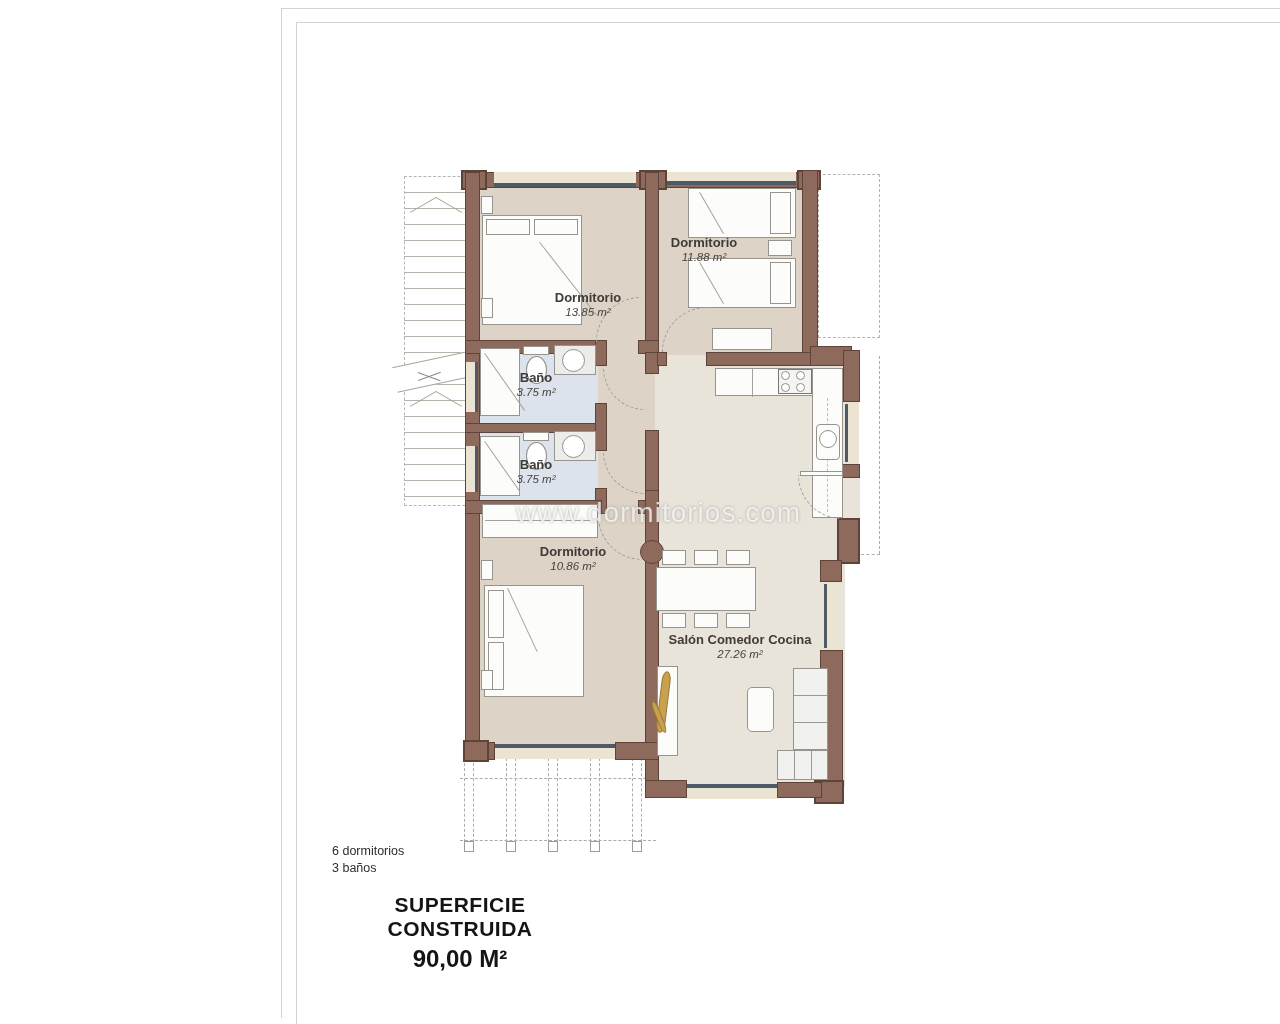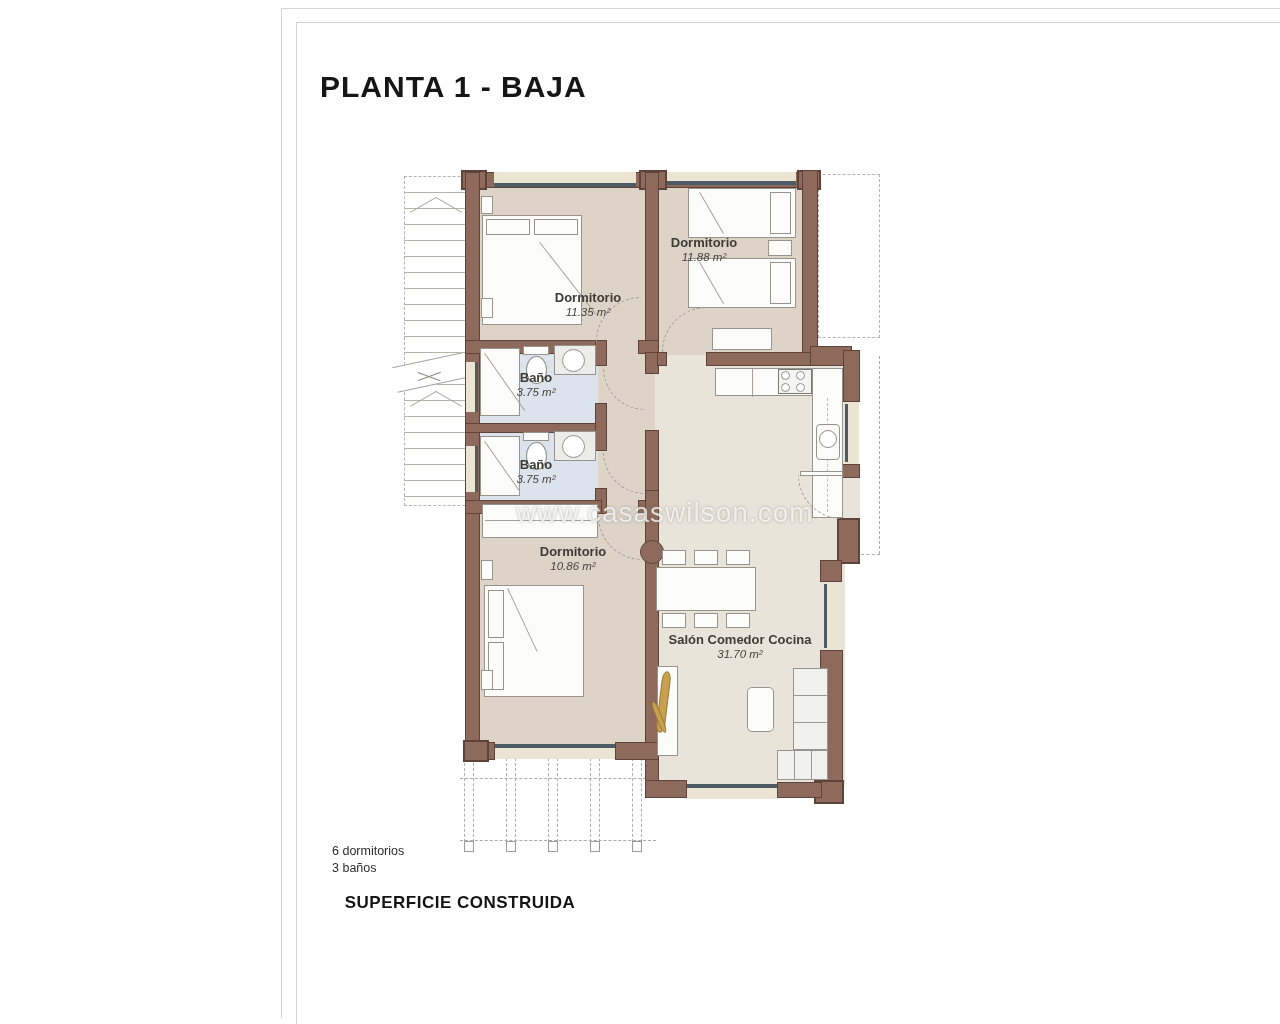--- a/index.html
+++ b/index.html
@@ -45,34 +45,33 @@
   .sofa-h{background:#f1f1ef repeating-linear-gradient(90deg,rgba(0,0,0,0) 0 16px,#9a9a95 16px 17px);}
   
   .title{position:absolute;left:320px;top:70px;font-size:30px;font-weight:bold;color:#161616;letter-spacing:1px;}
   .room-label{position:absolute;transform:translateX(-50%);text-align:center;color:#3f3b37;
               font-weight:bold;font-size:13px;line-height:14px;white-space:nowrap;z-index:20;}
   .room-label .area{display:block;font-weight:normal;font-style:italic;font-size:11.5px;color:#46423e;}
   .watermark{position:absolute;left:516px;top:497px;font-size:28px;letter-spacing:1px;color:rgba(255,255,255,0.75);
              text-shadow:0 0 3px rgba(110,110,110,0.55);white-space:nowrap;z-index:30;}
   .sum-small{position:absolute;font-size:12.5px;color:#2d2d2d;line-height:17px;}
   .sum-big{position:absolute;left:330px;top:893px;width:260px;text-align:center;color:#141414;}
-  .sum-big .l1{font-size:17px;font-weight:bold;letter-spacing:0.5px;}
+  .sum-big .l1{font-size:21px;font-weight:bold;letter-spacing:0.5px;}
   .sum-big .l2{font-size:24px;font-weight:bold;margin-top:4px;}
 </style>
 </head>
 <body>
 
 <div class="canvas">
 
   <div class="line" style="left:281px;top:8px;width:999px;height:1px;"></div>
   <div class="line" style="left:281px;top:8px;width:1px;height:1010px;"></div>
   <div class="line" style="left:296px;top:22px;width:984px;height:1px;"></div>
   <div class="line" style="left:296px;top:22px;width:1px;height:1002px;"></div>
 
-  <div class="title">PLANTA 1 - BAJA</div>
 
   <div class="fl beige" style="left:476px;top:183px;width:334px;height:172px;"></div>
   <div class="fl beige" style="left:598px;top:338px;width:62px;height:176px;"></div>
   <div class="fl beige" style="left:476px;top:510px;width:176px;height:236px;"></div>
   <div class="fl blue" style="left:478px;top:344px;width:120px;height:164px;"></div>
   <div class="fl cream" style="left:655px;top:355px;width:190px;height:432px;"></div>
   <div class="fl cream" style="left:841px;top:477px;width:19px;height:42px;"></div>
 
   <div class="stairs"></div>
   <div class="sbreak"></div>
@@ -234,44 +233,45 @@
     </div>
   <div class="arcbox bl" style="left:598px;top:516px;width:44px;height:44px;">
       <i></i>
     </div>
   <div class="arcbox bl" style="left:798px;top:475px;width:44px;height:44px;">
       <i></i>
     </div>
 
   <div class="room-label" style="left:588px;top:291px;">
     <span>Dormitorio</span>
-    <span class="area">11.35 m²</span>
+    <span class="area">13.85 m²</span>
   </div>
   <div class="room-label" style="left:704px;top:236px;">
     <span>Dormitorio</span>
     <span class="area">11.88 m²</span>
   </div>
   <div class="room-label" style="left:536px;top:371px;">
     <span>Baño</span>
     <span class="area">3.75 m²</span>
   </div>
   <div class="room-label" style="left:536px;top:458px;">
     <span>Baño</span>
     <span class="area">3.75 m²</span>
   </div>
   <div class="room-label" style="left:573px;top:545px;">
     <span>Dormitorio</span>
     <span class="area">10.86 m²</span>
   </div>
   <div class="room-label" style="left:740px;top:633px;">
     <span>Salón Comedor Cocina</span>
-    <span class="area">31.70 m²</span>
-  </div>
-
-  <div class="watermark">www.casaswilson.com</div>
+    <span class="area">27.26 m²</span>
+  </div>
+
+  <div class="watermark">www.dormitorios.com</div>
 
   <div class="sum-small" style="left:332px;top:843px;">6 dormitorios</div>
   <div class="sum-small" style="left:332px;top:860px;">3 baños</div>
   <div class="sum-big">
     <div class="l1">SUPERFICIE CONSTRUIDA</div>
+    <div class="l2">90,00 M²</div>
   </div>
 
 </div>
 
 </body></html>

